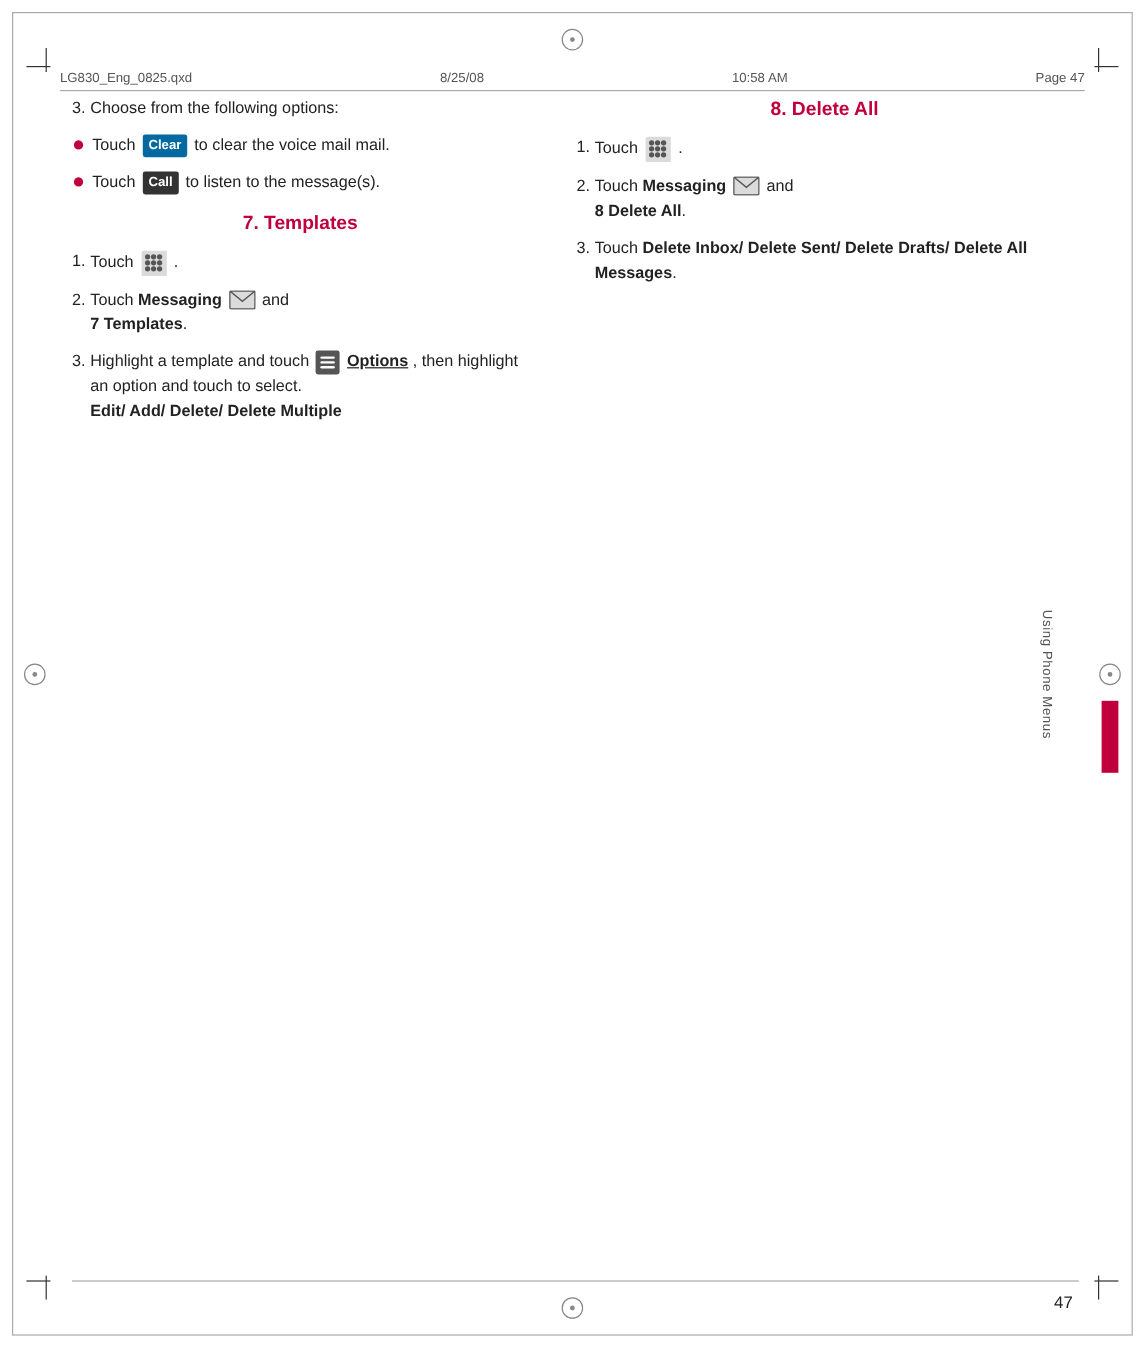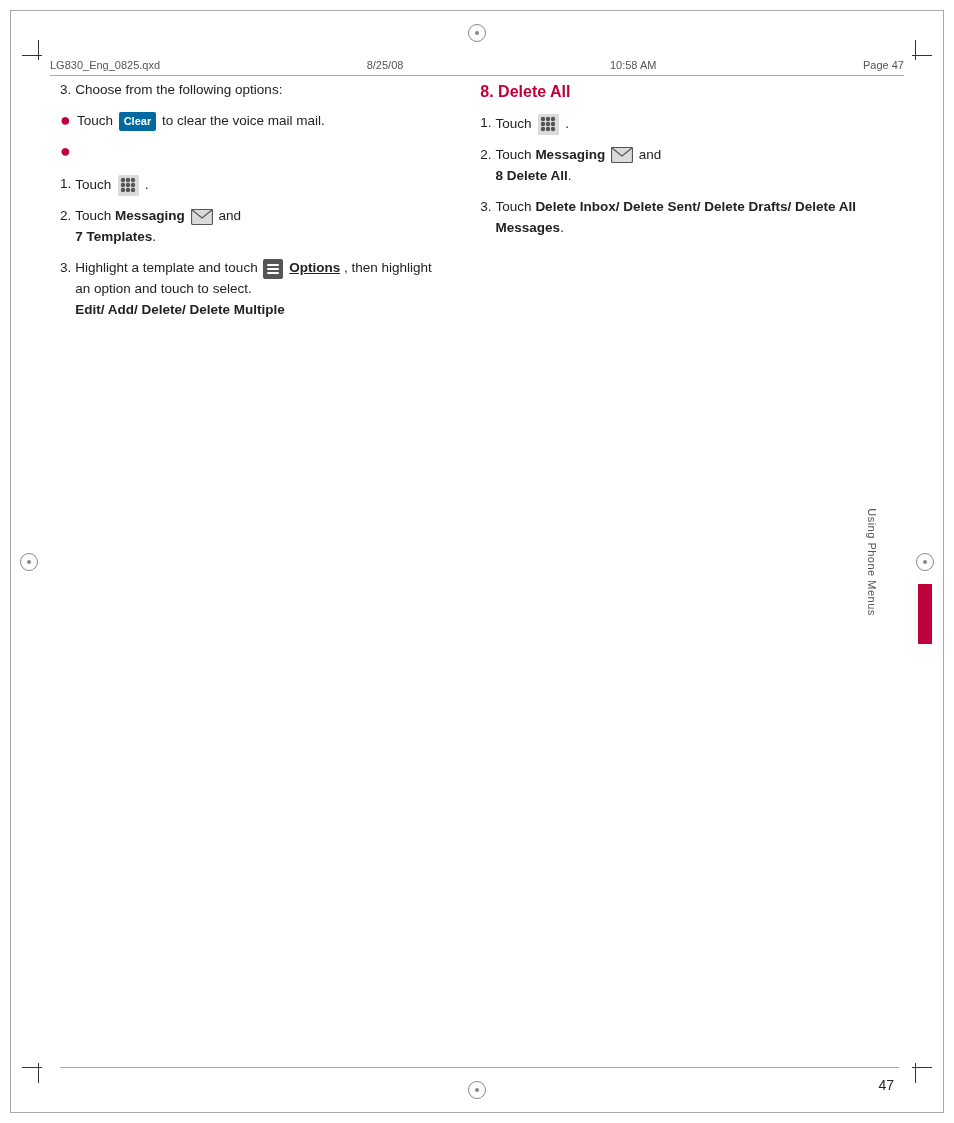--- a/index.html
+++ b/index.html
@@ -121,20 +121,21 @@
       font-size: 13.5px;
       line-height: 1.55;
     }
 
     
     .section-heading {
       font-size: 16px;
       font-weight: bold;
       color: #c0003c;
       margin-bottom: 8px;
+      text-align: center;
     }
 
     .section-body {
       margin-bottom: 14px;
     }
 
     
     .bullet-list {
       list-style: none;
       padding: 0;
@@ -326,23 +327,29 @@
       <li>
         <span class="bullet-dot">●</span>
         <span>
           <span>Touch</span>
           <span class="inline-btn clear-btn">Clear</span>
           <span>to clear the voice mail mail.</span>
         </span>
       </li>
       <li>
         <span class="bullet-dot">●</span>
+        <span>
+          <span>Touch</span>
+          <span class="inline-btn call-btn">Call</span>
+          <span>to listen to the message(s).</span>
+        </span>
       </li>
     </ul>
 
+    <div class="section-heading">7. Templates</div>
 
     <div class="step">
       <span class="step-num">1.</span>
       <span class="step-content">
         <span>Touch</span>
         
         <span class="grid-icon">
           <svg viewBox="0 0 22 22" xmlns="http://www.w3.org/2000/svg">
             <rect x="1" y="1" width="22" height="22" rx="2" ry="2" fill="#888" opacity="0.3"></rect>
             <circle cx="6" cy="6" r="2.2" fill="#555"></circle>

